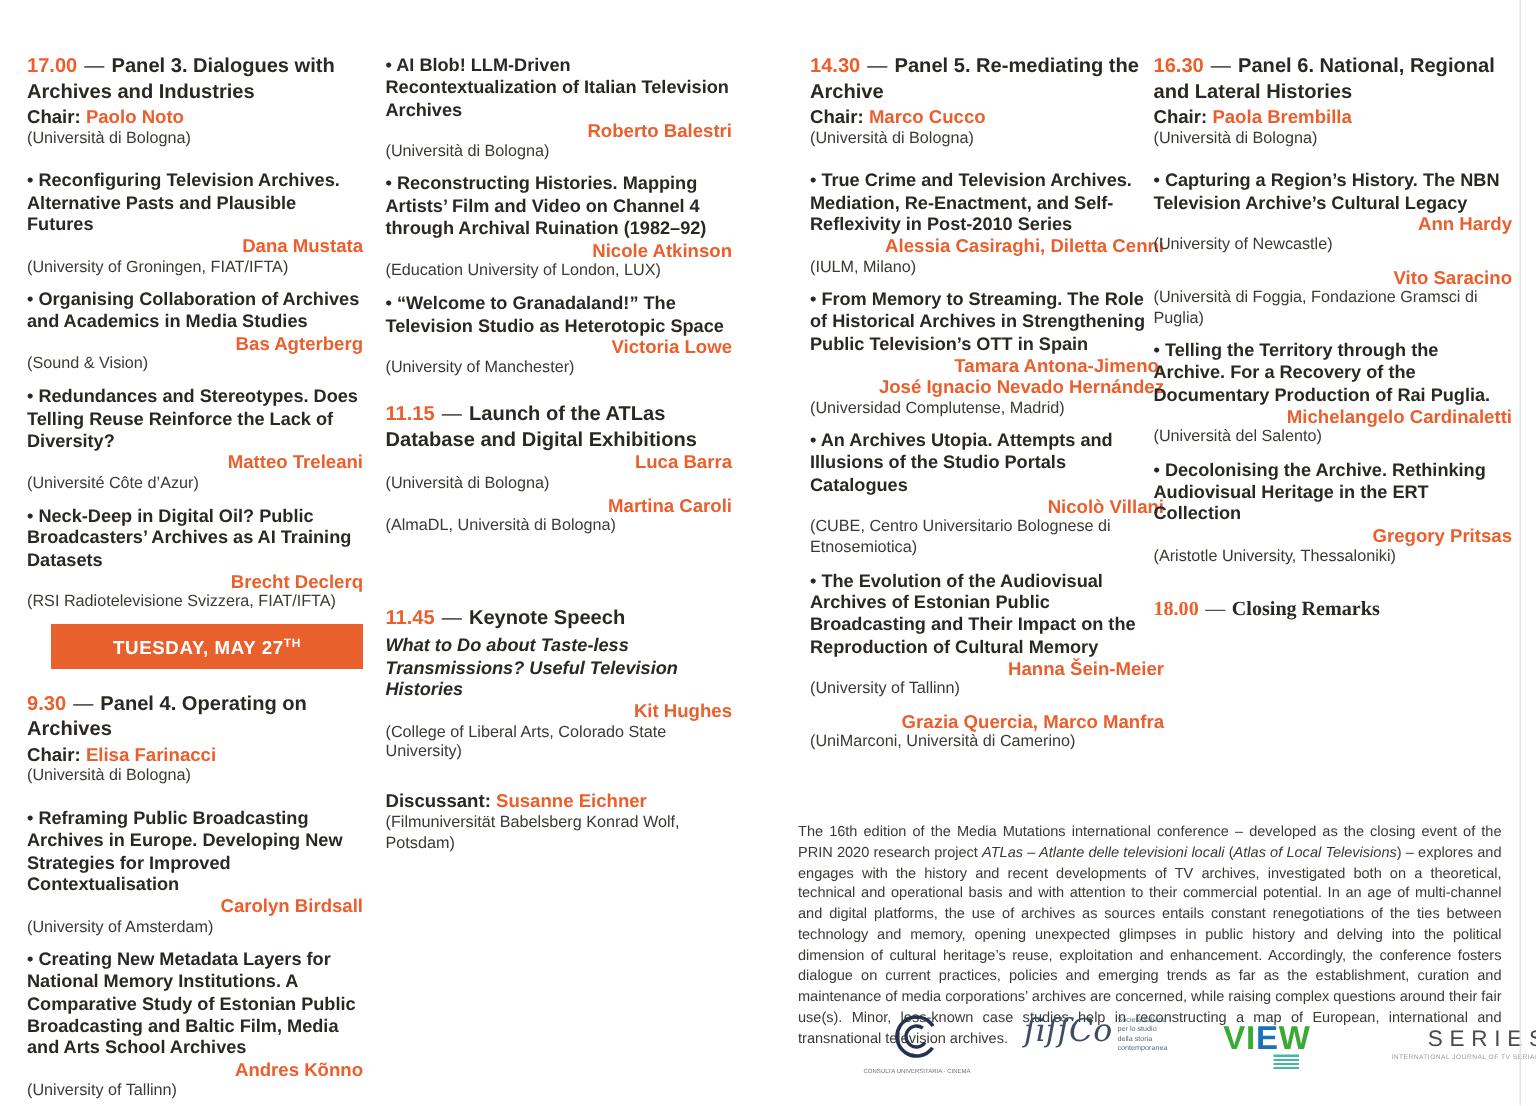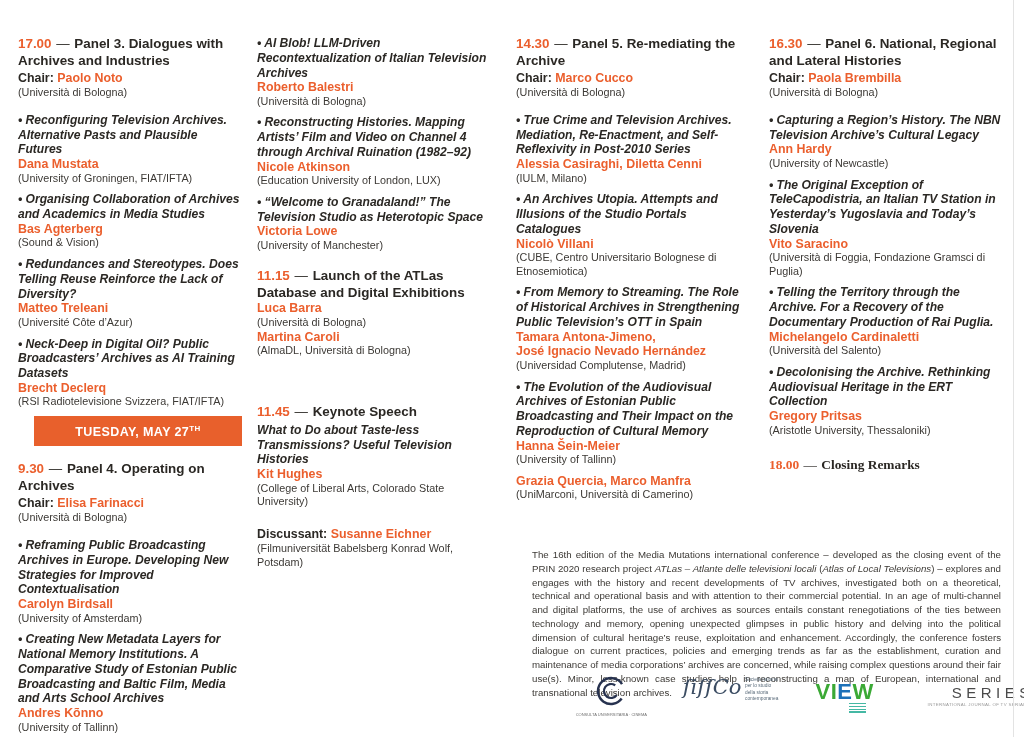--- a/index.html
+++ b/index.html
@@ -10,40 +10,40 @@
   }
   html,body{margin:0;padding:0;background:#fff;}
   body{width:1024px;height:737px;position:relative;overflow:hidden;
        font-family:"Liberation Sans", sans-serif;color:var(--ink);}
   .page{position:absolute;inset:0;background:#fff;}
   .page-edge{position:absolute;right:10px;top:0;bottom:0;width:1px;background:#E3E3E3;}
 
   .col{position:absolute;top:36px;}
   .col-1{left:18px;width:224px;}
   .col-2{left:257px;width:231px;}
-  .col-3{left:516px;width:236px;}
+  .col-3{left:540px;width:236px;}
   .col-4{left:769px;width:239px;}
 
   .block + .block{margin-top:7px;}
   .block-session + .block-talk{margin-top:13px;}
   .block-banner{margin-top:20px;}
   .block-banner + .block-session{margin-top:15px;}
   .block-talk + .block-event{margin-top:15px;}
   .block-event + .block-keynote{margin-top:46px;}
   .block-keynote + .block-discussant{margin-top:18px;}
   .block-talk + .block-closing{margin-top:20px;font-family:Liberation Serif, serif;}
 
   .head{font-size:13.4px;line-height:1.26;font-weight:700;color:var(--ink);}
   .head .time{color:var(--accent);}
   .head .dash{font-weight:400;padding:0 1px;}
   .chair{font-size:12.4px;line-height:1.25;font-weight:700;margin-top:1px;}
   .chair .chair-name{color:var(--accent);}
   .affil{font-size:10.8px;line-height:1.26;font-weight:400;color:var(--muted);}
-  .talk-title{font-size:12.1px;line-height:1.22;font-weight:700;font-style:italic;}
-  .speaker{font-size:12.4px;line-height:1.18;font-weight:700;color:var(--accent);}
+  .talk-title{font-size:12.1px;line-height:1.22;font-weight:700;}
+  .speaker{font-size:12.4px;line-height:1.18;font-weight:700;color:var(--accent);text-align:right;}
 
   .banner{background:var(--banner);color:#fff;text-align:center;font-weight:700;
           font-size:12.5px;letter-spacing:.4px;padding:8px 0 7px;margin-left:16px;}
   .banner sup{font-size:8px;}
 
   .keynote-sub{font-size:12.1px;line-height:1.22;font-weight:700;font-style:italic;margin-top:2px;}
 
   .desc{position:absolute;left:532px;top:548px;width:469px;font-size:9.7px;line-height:1.42;
         text-align:justify;color:var(--muted);}
   .desc i{font-style:italic;}
@@ -155,31 +155,31 @@
         <div class="head "><span class="time">14.30</span><span class="dash"> — </span><span class="stitle">Panel 5. Re-mediating the Archive</span></div>
         <div class="chair"><span class="chair-label">Chair: </span><span class="chair-name">Marco Cucco</span></div>
         <div class="affil">(Università di Bologna)</div>
       </div>
       <div class="block block-talk">
         <div class="talk-title">• True Crime and Television Archives. Mediation, Re-Enactment, and Self-Reflexivity in Post-2010 Series</div>
         <div class="speaker">Alessia Casiraghi, Diletta Cenni</div>
         <div class="affil">(IULM, Milano)</div>
       </div>
       <div class="block block-talk">
-        <div class="talk-title">• An Archives Utopia. Attempts and Illusions of the Studio Portals Catalogues</div>
-        <div class="speaker">Nicolò Villani</div>
-        <div class="affil">(CUBE, Centro Universitario Bolognese di Etnosemiotica)</div>
-      </div>
-      <div class="block block-talk">
         <div class="talk-title">• From Memory to Streaming. The Role of Historical Archives in Strengthening Public Television’s OTT in Spain</div>
         <div class="speaker">Tamara Antona-Jimeno,</div>
         <div class="speaker">José Ignacio Nevado Hernández</div>
         <div class="affil">(Universidad Complutense, Madrid)</div>
       </div>
       <div class="block block-talk">
+        <div class="talk-title">• An Archives Utopia. Attempts and Illusions of the Studio Portals Catalogues</div>
+        <div class="speaker">Nicolò Villani</div>
+        <div class="affil">(CUBE, Centro Universitario Bolognese di Etnosemiotica)</div>
+      </div>
+      <div class="block block-talk">
         <div class="talk-title">• The Evolution of the Audiovisual Archives of Estonian Public Broadcasting and Their Impact on the Reproduction of Cultural Memory</div>
         <div class="speaker">Hanna Šein-Meier</div>
         <div class="affil">(University of Tallinn)</div>
       </div>
       <div class="block block-talk">
         <div class="speaker">Grazia Quercia, Marco Manfra</div>
         <div class="affil">(UniMarconi, Università di Camerino)</div>
       </div>
     </div>
   <div class="col col-4" id="col-3">
@@ -187,21 +187,20 @@
         <div class="head "><span class="time">16.30</span><span class="dash"> — </span><span class="stitle">Panel 6. National, Regional and Lateral Histories</span></div>
         <div class="chair"><span class="chair-label">Chair: </span><span class="chair-name">Paola Brembilla</span></div>
         <div class="affil">(Università di Bologna)</div>
       </div>
       <div class="block block-talk">
         <div class="talk-title">• Capturing a Region’s History. The NBN Television Archive’s Cultural Legacy</div>
         <div class="speaker">Ann Hardy</div>
         <div class="affil">(University of Newcastle)</div>
       </div>
       <div class="block block-talk">
-        <div class="talk-title">• The Original Exception of TeleCapodistria, an Italian TV Station in Yesterday’s Yugoslavia and Today’s Slovenia</div>
         <div class="speaker">Vito Saracino</div>
         <div class="affil">(Università di Foggia, Fondazione Gramsci di Puglia)</div>
       </div>
       <div class="block block-talk">
         <div class="talk-title">• Telling the Territory through the Archive. For a Recovery of the Documentary Production of Rai Puglia.</div>
         <div class="speaker">Michelangelo Cardinaletti</div>
         <div class="affil">(Università del Salento)</div>
       </div>
       <div class="block block-talk">
         <div class="talk-title">• Decolonising the Archive. Rethinking Audiovisual Heritage in the ERT Collection</div>

